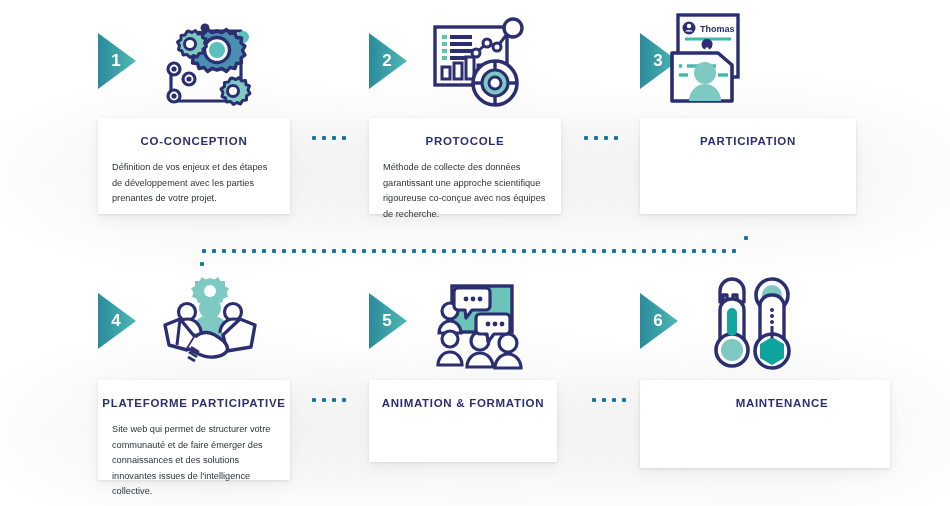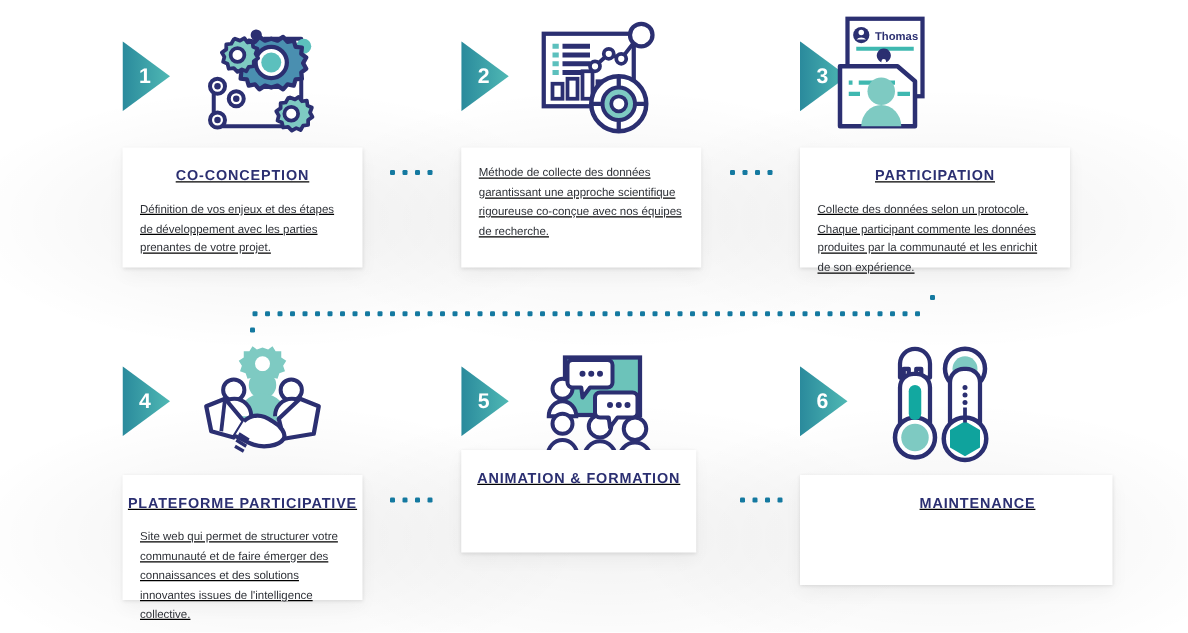--- a/index.html
+++ b/index.html
@@ -36,21 +36,20 @@
     font-family:"Liberation Sans", sans-serif;
     letter-spacing:0px;
   }
 
   .icon-wrap{position:absolute;}
 
   .card{
     position:absolute;
     background:#ffffff;
     box-shadow:0 1px 3px rgba(0,0,0,0.10), 0 6px 14px rgba(0,0,0,0.045);
-    text-decoration:underline;
   }
   .card-title{
     text-align:center;
     color:#2b2f71;
     font-weight:700;
     font-size:11.5px;
     letter-spacing:0.7px;
     padding-top:17px;
     font-family:"Liberation Sans", sans-serif;
   }
@@ -188,20 +187,21 @@
         <g stroke="#2b2f71" stroke-width="3.4">
           <line x1="70" y1="46" x2="70" y2="55"></line>
           <line x1="70" y1="81" x2="70" y2="90"></line>
           <line x1="48" y1="68" x2="57" y2="68"></line>
           <line x1="83" y1="68" x2="92" y2="68"></line>
         </g>
       </svg>
     </div>
 
     <div class="card" style="left:369px;top:118px;width:192px;height:96px;">
+      <div class="card-title">PROTOCOLE</div>
       <div class="card-body">Méthode de collecte des données garantissant une approche scientifique rigoureuse co-conçue avec nos équipes de recherche.</div>
     </div>
   </div>
 
   <div class="dots" style="left:584px;top:136px;">
     <i></i>
       <i></i>
       <i></i>
       <i></i>
   </div>
@@ -240,21 +240,20 @@
         <line x1="27" y1="61" x2="56" y2="61" stroke="#3fb8b0" stroke-width="3.4"></line>
         <line x1="19" y1="70" x2="28" y2="70" stroke="#3fb8b0" stroke-width="3.4"></line>
         <line x1="58" y1="70" x2="68" y2="70" stroke="#3fb8b0" stroke-width="3.4"></line>
         <circle cx="45" cy="68" r="11" fill="#7ecac2"></circle>
         <path d="M29,96 a16,17 0 0 1 32,0 z" fill="#7ecac2"></path>
       </svg>
     </div>
 
     <div class="card" style="left:640px;top:118px;width:216px;height:96px;">
       <div class="card-title">PARTICIPATION</div>
-      <div class="card-body">Collecte des données selon un protocole. Chaque participant commente les données produites par la communauté et les enrichit de son expérience.</div>
     </div>
   </div>
 
   <div>
     <div class="endcap" style="left:744px;top:236px;"></div>
     <div class="hline" style="left:202px;top:249px;">
       <i></i>
         <i></i>
         <i></i>
         <i></i>
@@ -403,21 +402,21 @@
           <circle cx="41" cy="24" r="2.4"></circle>
             <circle cx="48" cy="24" r="2.4"></circle>
             <circle cx="55" cy="24" r="2.4"></circle>
           <circle cx="63" cy="49" r="2.4"></circle>
             <circle cx="70" cy="49" r="2.4"></circle>
             <circle cx="77" cy="49" r="2.4"></circle>
         </g>
       </svg>
     </div>
 
-    <div class="card" style="left:369px;top:360px;width:188px;height:82px;">
+    <div class="card" style="left:369px;top:380px;width:188px;height:82px;">
       <div class="card-title">ANIMATION &amp; FORMATION</div>
     </div>
   </div>
 
   <div class="dots" style="left:592px;top:398px;">
     <i></i>
       <i></i>
       <i></i>
       <i></i>
   </div>

